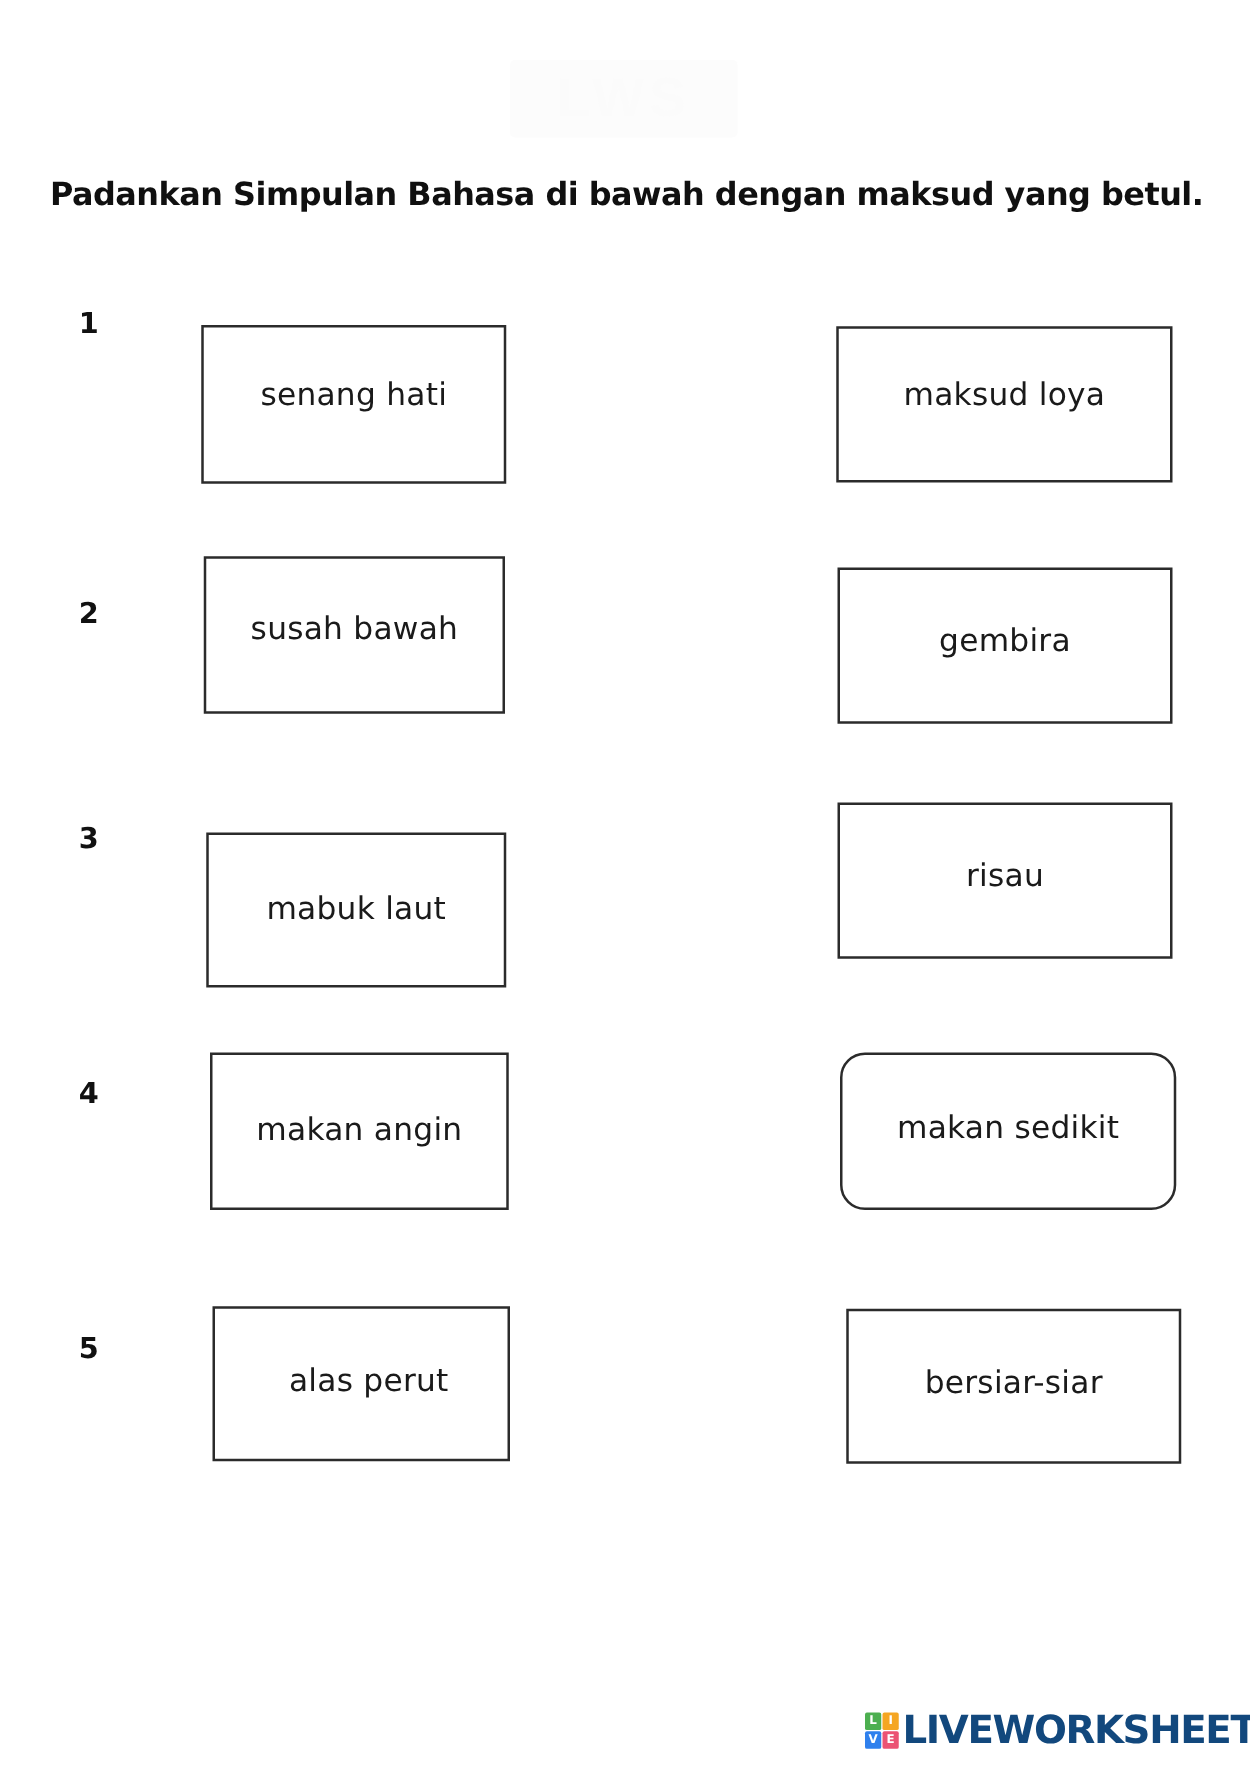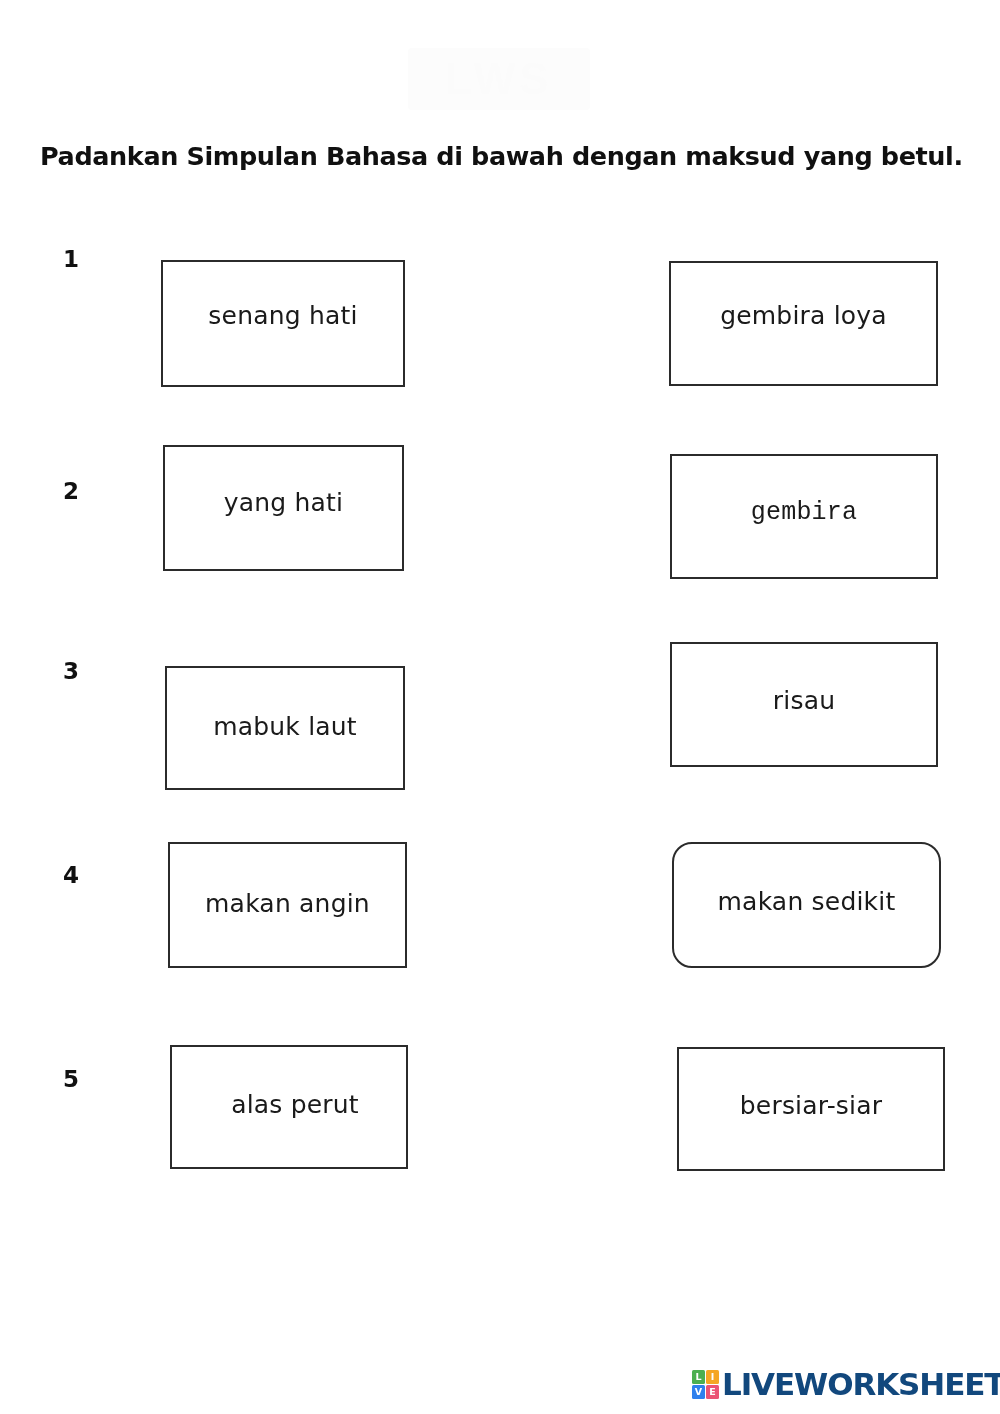--- a/index.html
+++ b/index.html
@@ -95,21 +95,21 @@
   #lbox2 .lbl { position:relative; top:-2px; }
   #lbox3 { left:168px; top:832px;  width:239px; height:126px; }
   #lbox3 .lbl { position:relative; top:-2px; }
   #lbox4 { left:170px; top:1035px; width:238px; height:124px; }
   #lbox4 .lbl { position:relative; top:-3px; }
 
   
   #rbox0 { left:669px; top:251px;  width:269px; height:125px; }
   #rbox0 .lbl { position:relative; top:-8px; }
   #rbox1 { left:670px; top:444px;  width:268px; height:125px; }
-  #rbox1 .lbl { position:relative; top:-4px;font-family:Liberation Mono, monospace; }
+  #rbox1 .lbl { position:relative; top:-4px; }
   #rbox2 { left:670px; top:632px;  width:268px; height:125px; }
   #rbox2 .lbl { position:relative; top:-4px; }
   #rbox3 { left:672px; top:832px;  width:269px; height:126px;border-radius:20px; }
   #rbox3 .lbl { position:relative; top:-4px; }
   #rbox4 { left:677px; top:1037px; width:268px; height:124px; }
   #rbox4 .lbl { position:relative; top:-4px; }
 
   
   #num0 { left:63px; top:246px; }
   #num1 { left:63px; top:478px; }
@@ -158,26 +158,26 @@
 
   <div class="watermark">LWS</div>
 
   <div class="title">Padankan Simpulan Bahasa di bawah dengan maksud yang betul.</div>
 
   <div class="num" id="num0">1</div>
   <div class="wbox" id="lbox0" style="border-color: rgb(43, 43, 43);">
     <span class="lbl">senang hati</span>
   </div>
   <div class="wbox" id="rbox0" style="border-color: rgb(43, 43, 43);">
-    <span class="lbl">gembira loya</span>
+    <span class="lbl">maksud loya</span>
   </div>
 
   <div class="num" id="num1">2</div>
   <div class="wbox" id="lbox1" style="border-color: rgb(43, 43, 43);">
-    <span class="lbl">yang hati</span>
+    <span class="lbl">susah bawah</span>
   </div>
   <div class="wbox" id="rbox1" style="border-color: rgb(43, 43, 43);">
     <span class="lbl">gembira</span>
   </div>
 
   <div class="num" id="num2">3</div>
   <div class="wbox" id="lbox2" style="border-color: rgb(43, 43, 43);">
     <span class="lbl">mabuk laut</span>
   </div>
   <div class="wbox" id="rbox2" style="border-color: rgb(43, 43, 43);">

